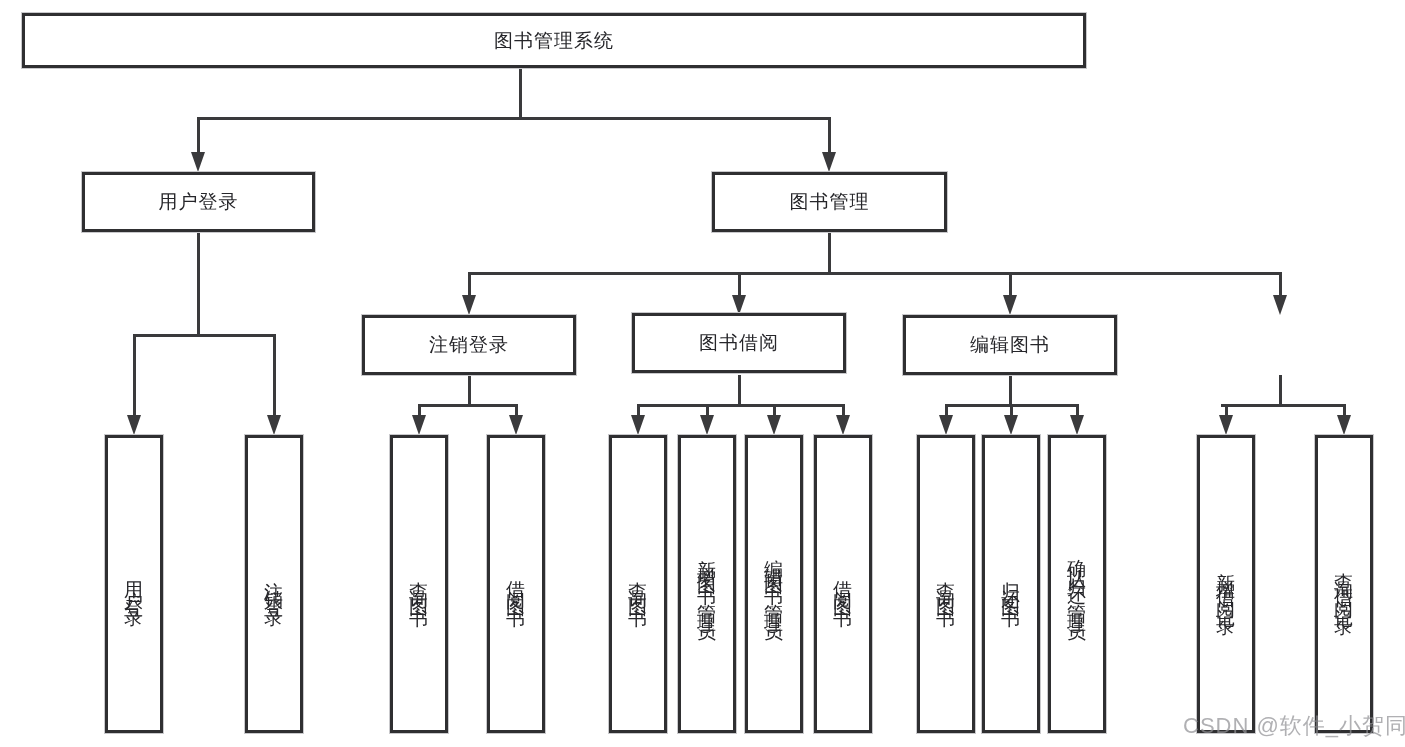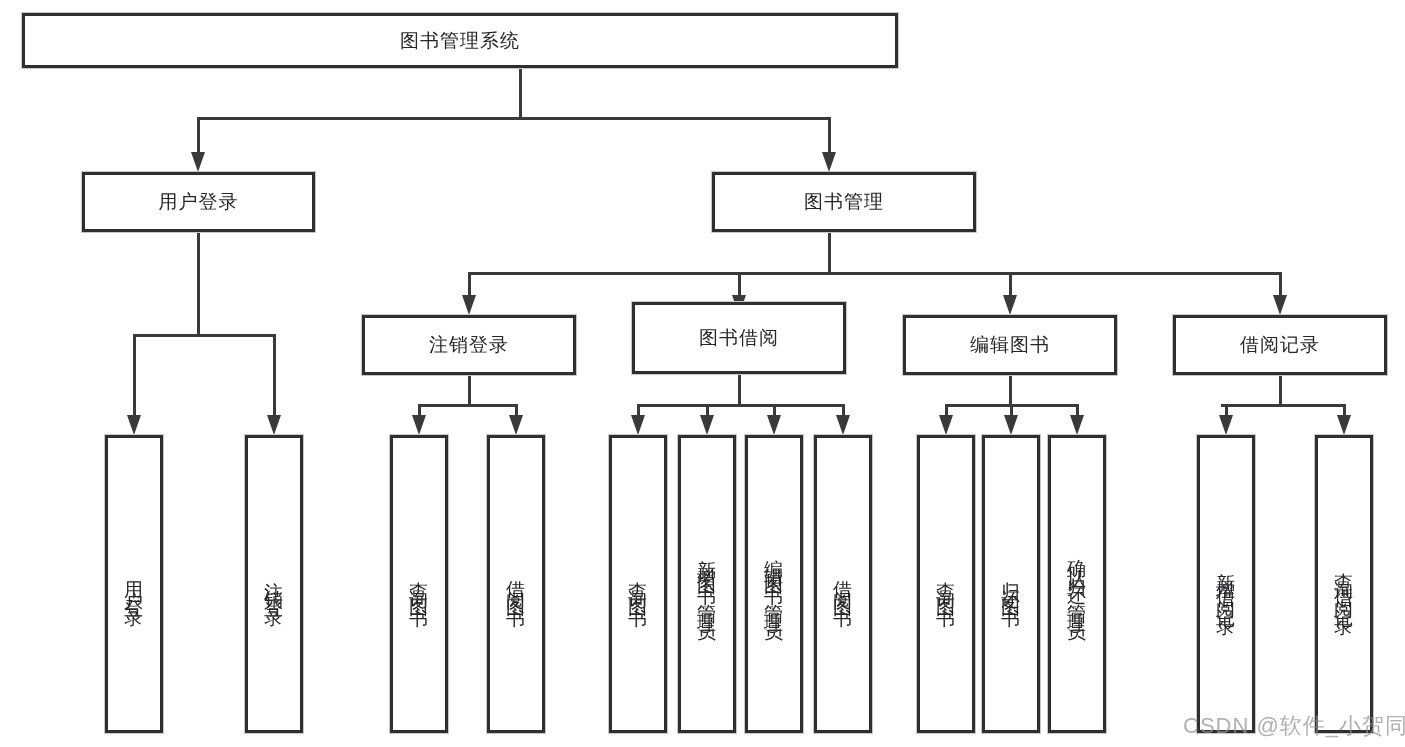--- a/index.html
+++ b/index.html
@@ -29,54 +29,53 @@
     position:absolute;left:1183px;top:711px;z-index:5;
     font-size:22px;letter-spacing:1px;color:rgba(145,145,150,0.72);
     white-space:nowrap;
   }
 </style>
 </head>
 <body>
 
 <div id="stage">
 
-  <div class="box" style="left:22px;top:13px;width:876px;height:55px;text-align:center;">图书管理系统</div>
+  <div class="box" style="left:22px;top:13px;width:1064px;height:55px;text-align:center;">图书管理系统</div>
 
   <div class="vline" style="left:519px;top:68px;height:50px;"></div>
   <div class="hline" style="left:197px;top:117px;width:634px;"></div>
   <div class="vline" style="left:197px;top:117px;height:38px;"></div>
   <div class="arrow" style="left:191px;top:152px;"></div>
   <div class="vline" style="left:828px;top:117px;height:38px;"></div>
   <div class="arrow" style="left:822px;top:152px;"></div>
 
   <div class="box" style="left:82px;top:172px;width:233px;height:60px;">用户登录</div>
-  <div class="box" style="left:712px;top:172px;width:264px;height:60px;">图书管理</div>
+  <div class="box" style="left:712px;top:172px;width:235px;height:60px;">图书管理</div>
 
   <div class="vline" style="left:197px;top:232px;height:104px;"></div>
   <div class="hline" style="left:133px;top:334px;width:143px;"></div>
   <div class="vline" style="left:133px;top:334px;height:83px;"></div>
   <div class="arrow" style="left:127px;top:415px;"></div>
   <div class="vline" style="left:273px;top:334px;height:83px;"></div>
   <div class="arrow" style="left:267px;top:415px;"></div>
 
   <div class="vline" style="left:828px;top:232px;height:43px;"></div>
   <div class="hline" style="left:468px;top:272px;width:814px;"></div>
   <div class="vline" style="left:468px;top:272px;height:25px;"></div>
   <div class="arrow" style="left:462px;top:295px;"></div>
   <div class="vline" style="left:738px;top:272px;height:25px;"></div>
   <div class="arrow" style="left:732px;top:295px;"></div>
   <div class="vline" style="left:1009px;top:272px;height:25px;"></div>
   <div class="arrow" style="left:1003px;top:295px;"></div>
   <div class="vline" style="left:1279px;top:272px;height:25px;"></div>
   <div class="arrow" style="left:1273px;top:295px;"></div>
 
   <div class="box" style="left:362px;top:315px;width:214px;height:60px;">注销登录</div>
-  <div class="box" style="left:632px;top:302px;width:214px;height:72px;">图书借阅</div>
+  <div class="box" style="left:632px;top:313px;width:214px;height:60px;">图书借阅</div>
   <div class="box" style="left:903px;top:315px;width:214px;height:60px;">编辑图书</div>
-  <div class="box" style="left:1173px;top:315px;width:214px;height:60px;">借阅记录</div>
 
   <div class="vline" style="left:468px;top:375px;height:32px;"></div>
   <div class="hline" style="left:418px;top:404px;width:100px;"></div>
   <div class="vline" style="left:418px;top:404px;height:13px;"></div>
   <div class="arrow" style="left:412px;top:415px;"></div>
   <div class="vline" style="left:515px;top:404px;height:13px;"></div>
   <div class="arrow" style="left:509px;top:415px;"></div>
 
   <div class="vline" style="left:738px;top:375px;height:32px;"></div>
   <div class="hline" style="left:637px;top:404px;width:208px;"></div>

